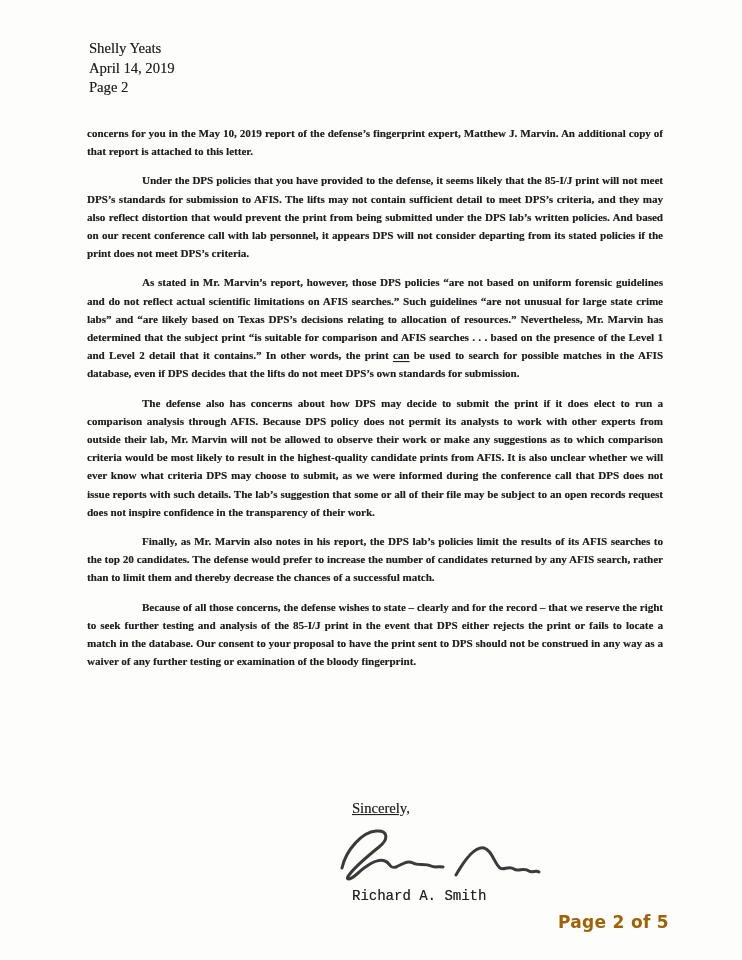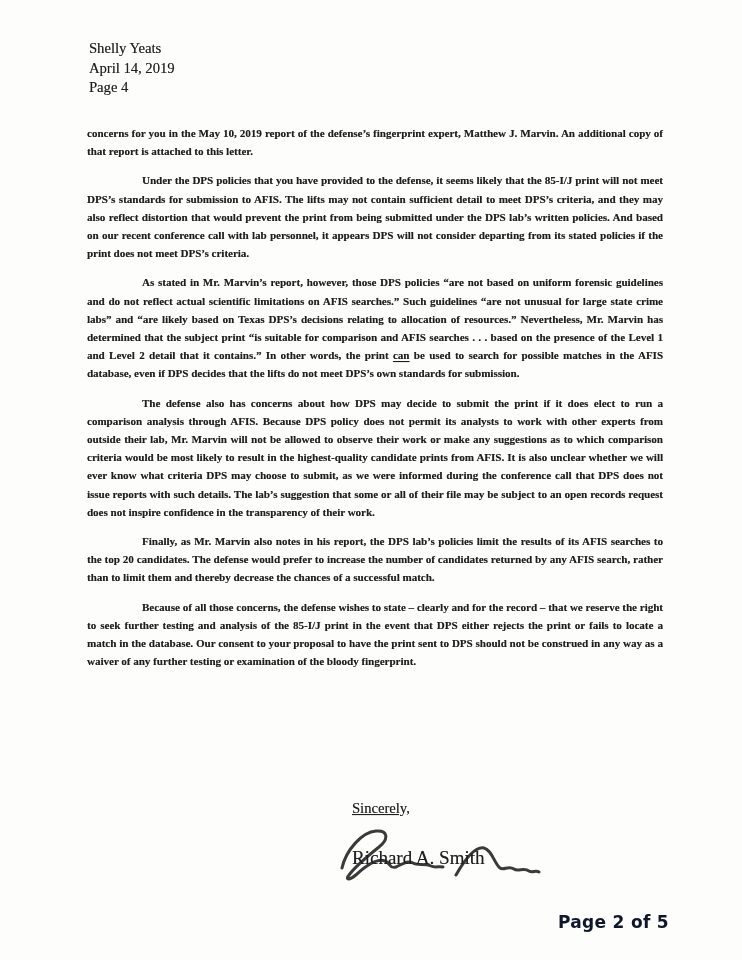--- a/index.html
+++ b/index.html
@@ -61,45 +61,46 @@
     width: 205px;
     height: 62px;
   }
   .signature svg {
     display: block;
     width: 205px;
     height: 62px;
   }
   .signer-name {
     position: absolute;
-    top: 847px;
+    top: 888px;
     left: 352px;
-    font-size: 19px;
+    font-size: 14px;
+    font-family: Liberation Mono, monospace;
   }
   .page-footer {
     position: absolute;
     top: 912px;
     left: 558px;
     font-family: "DejaVu Sans", "Liberation Sans", sans-serif;
     font-weight: 700;
     font-size: 17px;
     letter-spacing: 0.3px;
-    color: #0f172a;
+    color: #a16207;
     text-align: center;
   }
 </style>
 </head>
 <body>
 
 <div class="page">
 
   <div class="header-block scan-text">
     <div>Shelly Yeats</div>
     <div>April 14, 2019</div>
-    <div>Page 4</div>
+    <div>Page 2</div>
   </div>
 
   <div class="letter-body scan-text">
 
   <p class="para"><span>concerns for you in the May 10, 2019 report of the defense’s fingerprint expert, Matthew J. Marvin.  An additional copy of that report is attached to this letter.</span></p>
       <p class="para indent"><span>Under the DPS policies that you have provided to the defense, it seems likely that the 85-I/J print will not meet DPS’s standards for submission to AFIS.  The lifts may not contain sufficient detail to meet DPS’s criteria, and they may also reflect distortion that would prevent the print from being submitted under the DPS lab’s written policies.  And based on our recent conference call with lab personnel, it appears DPS will not consider departing from its stated policies if the print does not meet DPS’s criteria.</span></p>
       <p class="para indent"><span>As stated in Mr. Marvin’s report, however, those DPS policies “are not based on uniform forensic guidelines and do not reflect actual scientific limitations on AFIS searches.”  Such guidelines “are not unusual for large state crime labs” and “are likely based on Texas DPS’s decisions relating to allocation of resources.”  Nevertheless, Mr. Marvin has determined that the subject print “is suitable for comparison and AFIS searches . . . based on the presence of the Level 1 and Level 2 detail that it contains.”  In other words, the print </span><span class="u">can</span><span> be used to search for possible matches in the AFIS database, even if DPS decides that the lifts do not meet DPS’s own standards for submission.</span></p>
       <p class="para indent"><span>The defense also has concerns about how DPS may decide to submit the print if it does elect to run a comparison analysis through AFIS.  Because DPS policy does not permit its analysts to work with other experts from outside their lab, Mr. Marvin will not be allowed to observe their work or make any suggestions as to which comparison criteria would be most likely to result in the highest-quality candidate prints from AFIS.  It is also unclear whether we will ever know what criteria DPS may choose to submit, as we were informed during the conference call that DPS does not issue reports with such details.  The lab’s suggestion that some or all of their file may be subject to an open records request does not inspire confidence in the transparency of their work.</span></p>
       <p class="para indent"><span>Finally, as Mr. Marvin also notes in his report, the DPS lab’s policies limit the results of its AFIS searches to the top 20 candidates.  The defense would prefer to increase the number of candidates returned by any AFIS search, rather than to limit them and thereby decrease the chances of a successful match.</span></p>
       <p class="para indent"><span>Because of all those concerns, the defense wishes to state – clearly and for the record – that we reserve the right to seek further testing and analysis of the 85-I/J print in the event that DPS either rejects the print or fails to locate a match in the database.  Our consent to your proposal to have the print sent to DPS should not be construed in any way as a waiver of any further testing or examination of the bloody fingerprint.</span></p>

